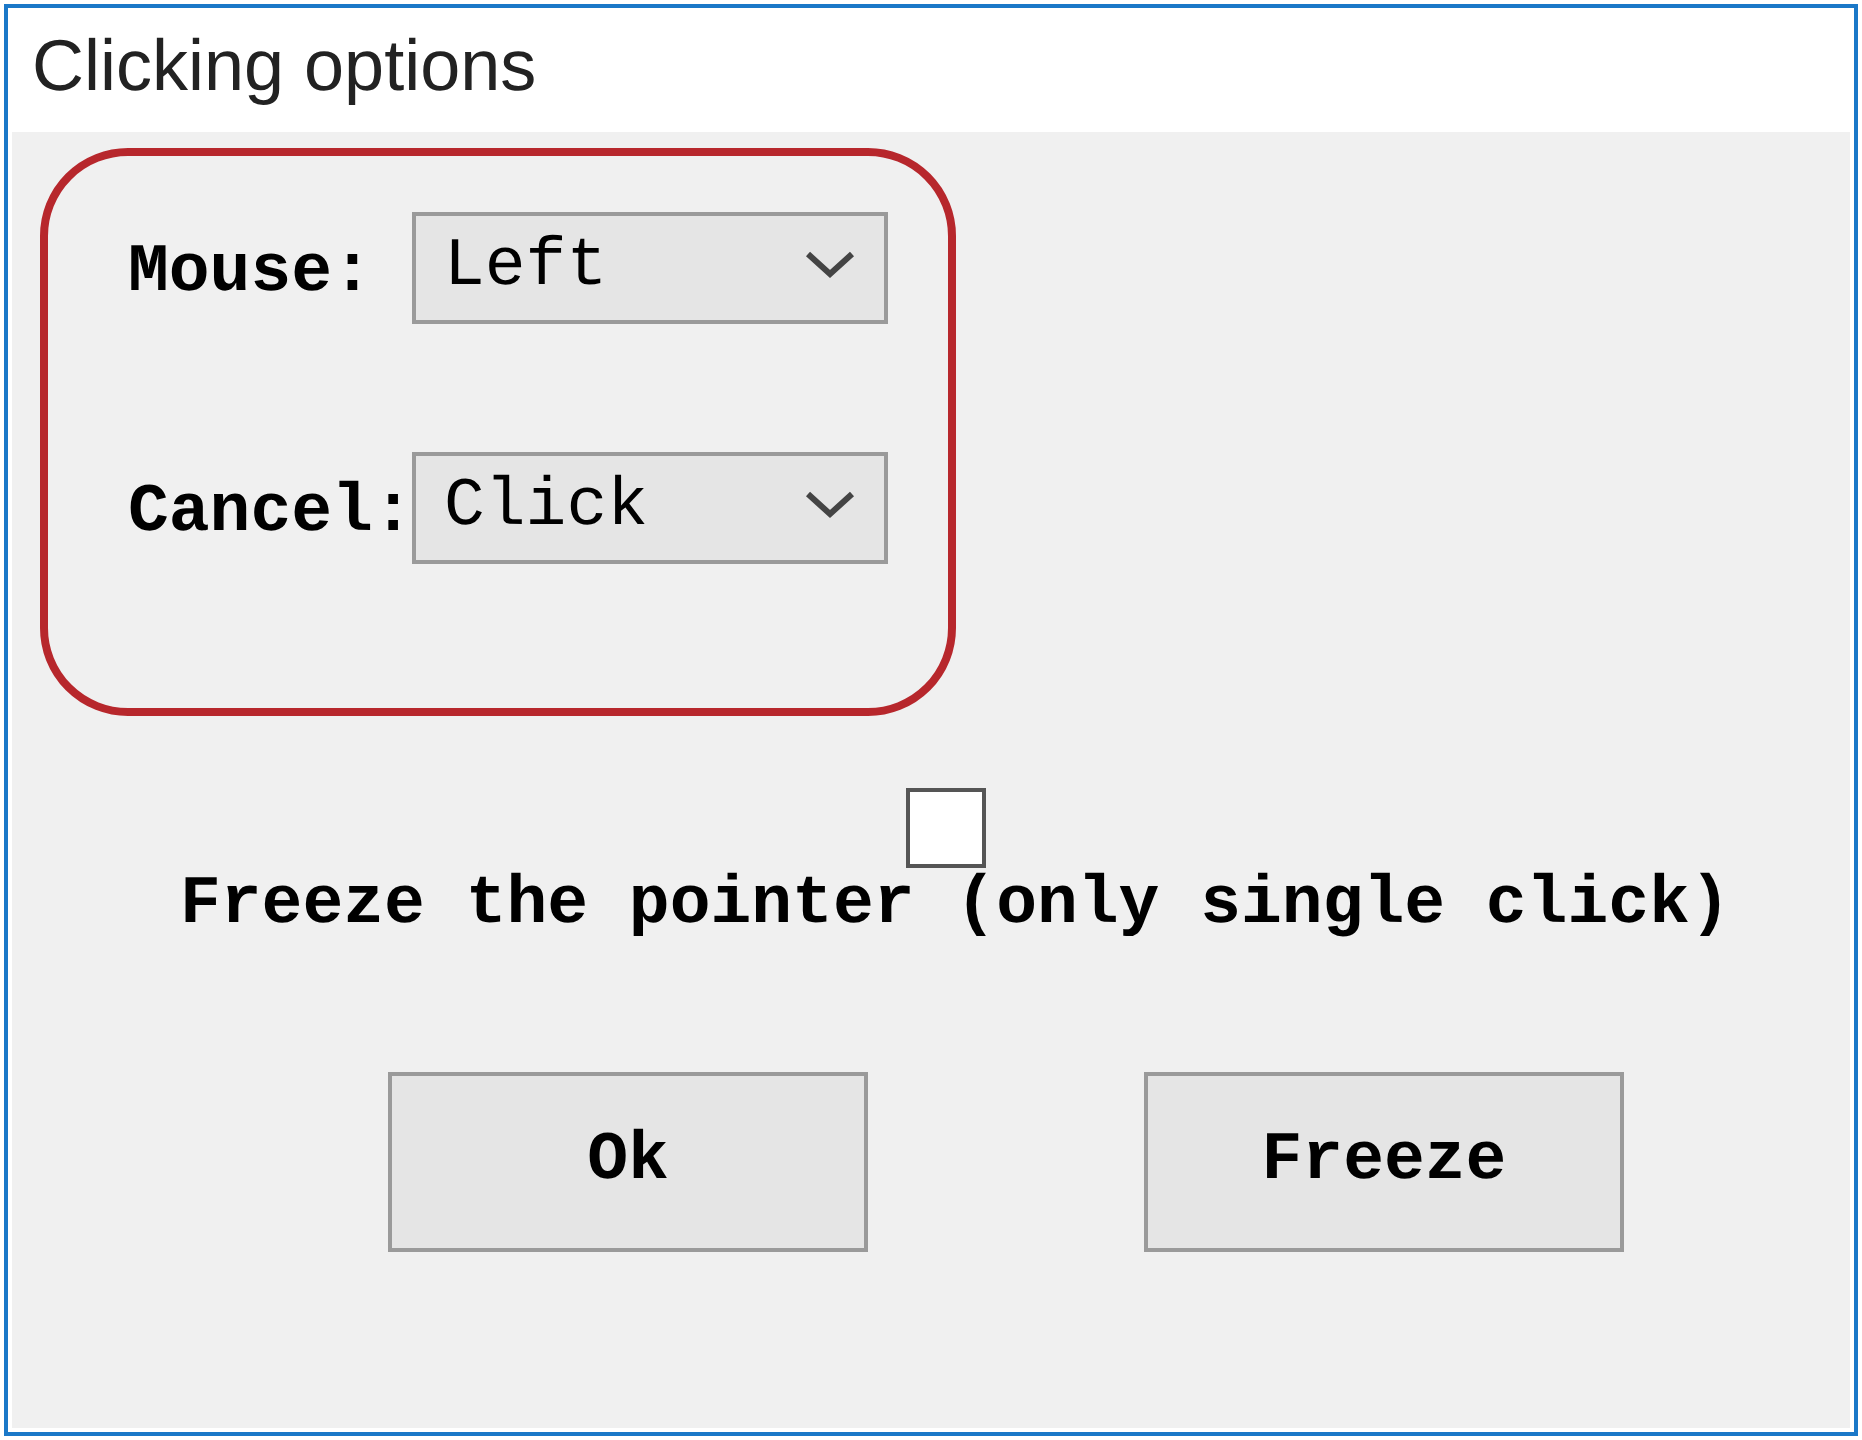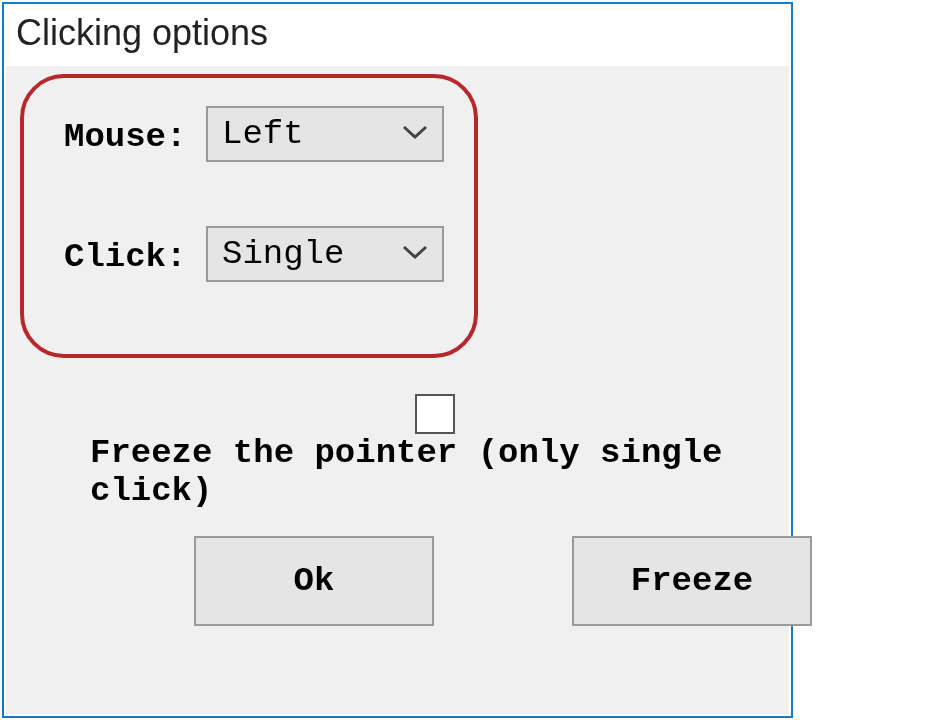--- a/index.html
+++ b/index.html
@@ -6,21 +6,21 @@
     margin: 0;
     padding: 0;
     width: 931px;
     height: 720px;
     background: #ffffff;
     font-family: "Courier New", Courier, monospace;
   }
 
   .window {
     position: relative;
-    width: 791px;
+    width: 927px;
     height: 716px;
     margin: 2px;
     border: 2px solid #1a78c8;
     background: #ffffff;
     box-sizing: border-box;
   }
 
   .title-bar {
     height: 56px;
     padding: 8px 12px 0 12px;
@@ -150,24 +150,24 @@
 
     <div class="dropdown mouse-dropdown">
       <span class="dropdown-value">Left</span>
       <span class="chevron">
         <svg viewBox="0 0 26 18">
             <polyline points="2,4 13,14 24,4" fill="none" stroke="#444" stroke-width="3"></polyline>
           </svg>
       </span>
     </div>
 
-    <div class="field-label click-label">Click:</div>
+    <div class="field-label click-label">Cancel:</div>
 
     <div class="dropdown click-dropdown">
-      <span class="dropdown-value">Single</span>
+      <span class="dropdown-value">Click</span>
       <span class="chevron">
         <svg viewBox="0 0 26 18">
             <polyline points="2,4 13,14 24,4" fill="none" stroke="#444" stroke-width="3"></polyline>
           </svg>
       </span>
     </div>
 
     <div class="highlight-ring"></div>
 
     <div class="checkbox-row">

